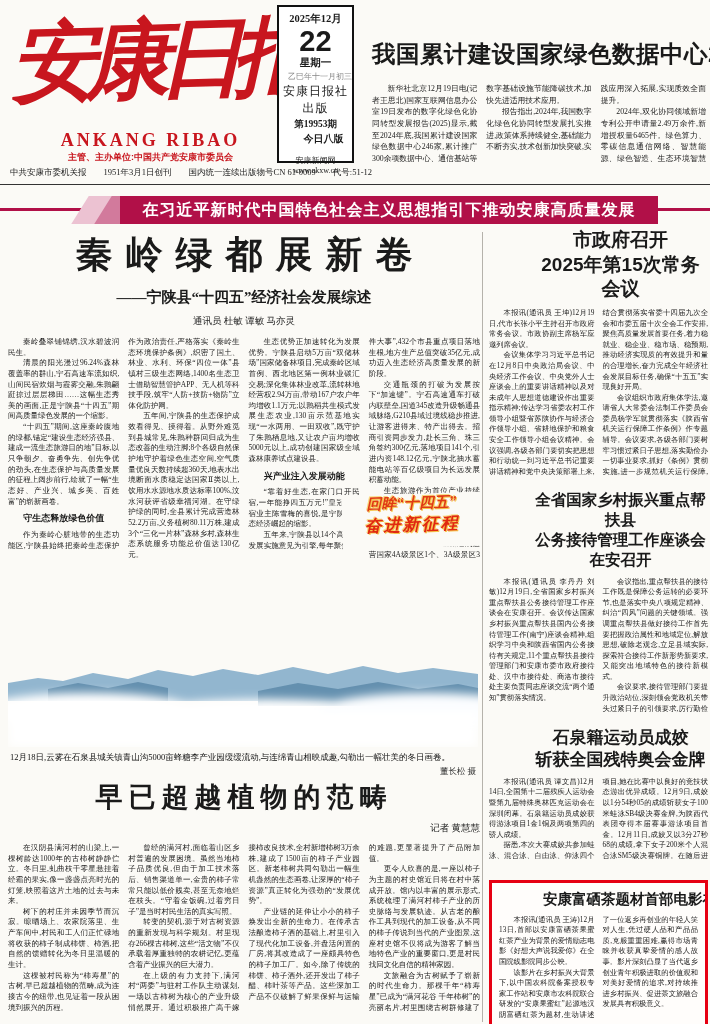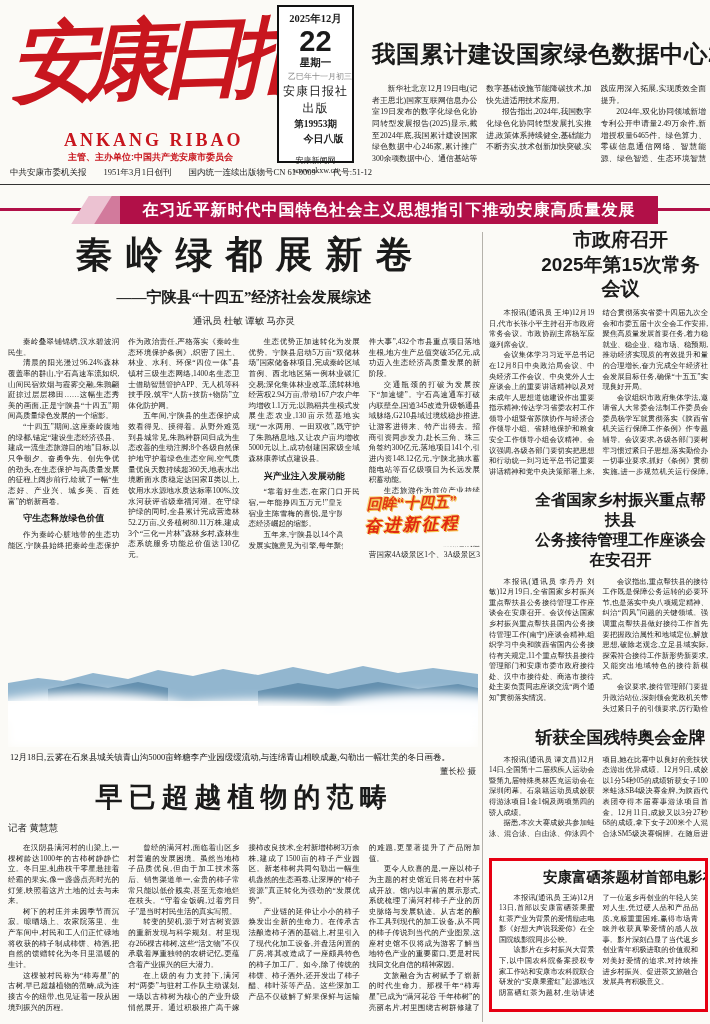--- a/index.html
+++ b/index.html
@@ -4,21 +4,21 @@
 <style>
   * { margin:0; padding:0; box-sizing:border-box; }
   html,body { width:710px; }
   body { font-family:"Liberation Serif","DejaVu Serif",serif; background:#e8e6e0; }
   .page { position:relative; width:710px; height:1024px; background:#fbfaf6; overflow:hidden; color:#1a1a1a; }
 
   
   .calligraphy { position:absolute; left:10px; top:-4px; width:268px; height:132px;
     font-size:86px; line-height:128px; color:#c8161e; font-weight:bold; font-style:italic;
     letter-spacing:-12px; transform:rotate(-1.5deg); white-space:nowrap; overflow:hidden; }
-  .pinyin { position:absolute; left:64px; top:130px; width:205px; text-align:left;
+  .pinyin { position:absolute; left:48px; top:130px; width:205px; text-align:center;
     color:#c8161e; font-weight:bold; font-size:18px; letter-spacing:3px; }
   .org-line { position:absolute; left:28px; top:151px; width:245px; text-align:center;
     color:#c8161e; font-size:9px; font-weight:bold; font-family:"Liberation Sans",sans-serif; }
   .info-line { position:absolute; left:10px; top:167px; width:365px; font-size:8.5px; color:#222; white-space:nowrap; }
   .date-box { position:absolute; left:277px; top:5px; width:77px; height:158px;
     border:2px solid #111; background:#fff; text-align:center; padding-top:5px; }
   .db-month { font-size:10.5px; font-weight:bold; }
   .db-day { font-size:29px; font-weight:bold; line-height:30px; font-family:"Liberation Sans",sans-serif; }
   .db-week { font-size:10.5px; font-weight:bold; }
   .db-lunar { font-size:8px; color:#888; margin-top:1px;text-align:right; }
@@ -70,21 +70,21 @@
       radial-gradient(circle at 18% 24%, rgba(255,255,255,0.98) 0 26px, rgba(255,255,255,0.6) 58px, rgba(255,255,255,0) 115px),
       linear-gradient(180deg,#bede f5 0%,#bedef5 0%,#8fc2e3 34%,#a8cde8 52%,#d9eaf5 64%,#f4f9fc 74%,#ffffff 100%); }
   .photo svg { position:absolute; left:0; top:0; }
   .photo-caption { position:absolute; left:10px; top:751px; width:466px; font-size:8.5px; line-height:1.5; color:#111; }
   .photo-credit { display:block; text-align:right; margin-top:1px; color:#333; }
 
   
   .bottom-article { position:absolute; left:8px; top:779px; width:472px; }
   .bottom-headline { text-align:center; font-size:27px; font-weight:900; letter-spacing:6px;
     font-family:"Liberation Sans",sans-serif; }
-  .bottom-byline { text-align:left; font-size:9.5px; margin-top:7px; color:#222; }
+  .bottom-byline { text-align:right; font-size:9.5px; margin-top:7px; color:#222; }
 
   
   .v-rule { position:absolute; left:482px; top:232px; width:1px; height:790px; background:#b5b2ab; }
   .right-rail { position:absolute; left:489px; top:228px; width:219px; }
   .ra-head { text-align:center; font-weight:900; font-family:"Liberation Sans",sans-serif; line-height:1.3;margin-left:44px; }
   .ra1 .ra-head { font-size:19px; }
   .ra2 .ra-head { font-size:15.5px; }
   .ra3 .ra-head { font-size:17px; }
   .cols-2 { column-count:2; column-gap:8px; overflow:hidden;
     font-size:7.3px; line-height:1.45; text-align:justify; margin-top:6px; }
@@ -222,20 +222,21 @@
       </div>
       <div class="cols-2">
           <p class="para">本报讯(通讯员 李丹丹 刘敏)12月19日,全省国家乡村振兴重点帮扶县公务接待管理工作座谈会在安康召开。会议传达国家乡村振兴重点帮扶县国内公务接待管理工作(南宁)座谈会精神,组织学习中央和陕西省国内公务接待有关规定,11个重点帮扶县接待管理部门和安康市委市政府接待处、汉中市接待处、商洛市接待处主要负责同志座谈交流“两个通知”贯彻落实情况。</p>
           <p class="para">会议指出,重点帮扶县的接待工作既是保障公务运转的必要环节,也是落实中央八项规定精神、纠治“四风”问题的关键领域。强调重点帮扶县做好接待工作首先要把握政治属性和地域定位,解放思想,破除老观念,立足县域实际,探索符合接待工作新形势新要求,又能突出地域特色的接待新模式。</p>
           <p class="para">会议要求,接待管理部门要提升政治站位,深刻领会党政机关带头过紧日子的引领要求,厉行勤俭节约,切实将中央和省委有关规定落到实处;转变思维,立足帮扶县定位,探索“有特色、省成本”的接待新模式;严格执行规定,认真落实公函制度、费用交换等刚性要求,杜绝超标准、搞变通的行为;完善制度措施,细化落实接待标准、经费管理等实操细则,形成闭环管理。</p>
         </div>
     </div>
 
     <div class="ra3">
       <div class="ra-head">
+        <div>石泉籍运动员成姣</div>
         <div>斩获全国残特奥会金牌</div>
       </div>
       <div class="cols-2">
           <p class="para">本报讯(通讯员 谭文昌)12月14日,全国第十二届残疾人运动会暨第九届特殊奥林匹克运动会在深圳闭幕。石泉籍运动员成姣获得游泳项目1金1铜及两项第四的骄人成绩。</p>
           <p class="para">据悉,本次大赛成姣共参加蛙泳、混合泳、自由泳、仰泳四个项目,她在比赛中以良好的竞技状态游出优异成绩。12月9日,成姣以1分54秒05的成绩斩获女子100米蛙泳SB4级决赛金牌,为陕西代表团夺得本届赛事游泳项目首金。12月11日,成姣又以3分27秒68的成绩,拿下女子200米个人混合泳SM5级决赛铜牌。在随后进行的女子50米、200米自由泳、50米仰泳项目中均获得第四名。</p>
         </div>
     </div>
 
     <div class="boxed">
       <div class="ra-head">安康富硒茶题材首部电影在全国公映</div>

